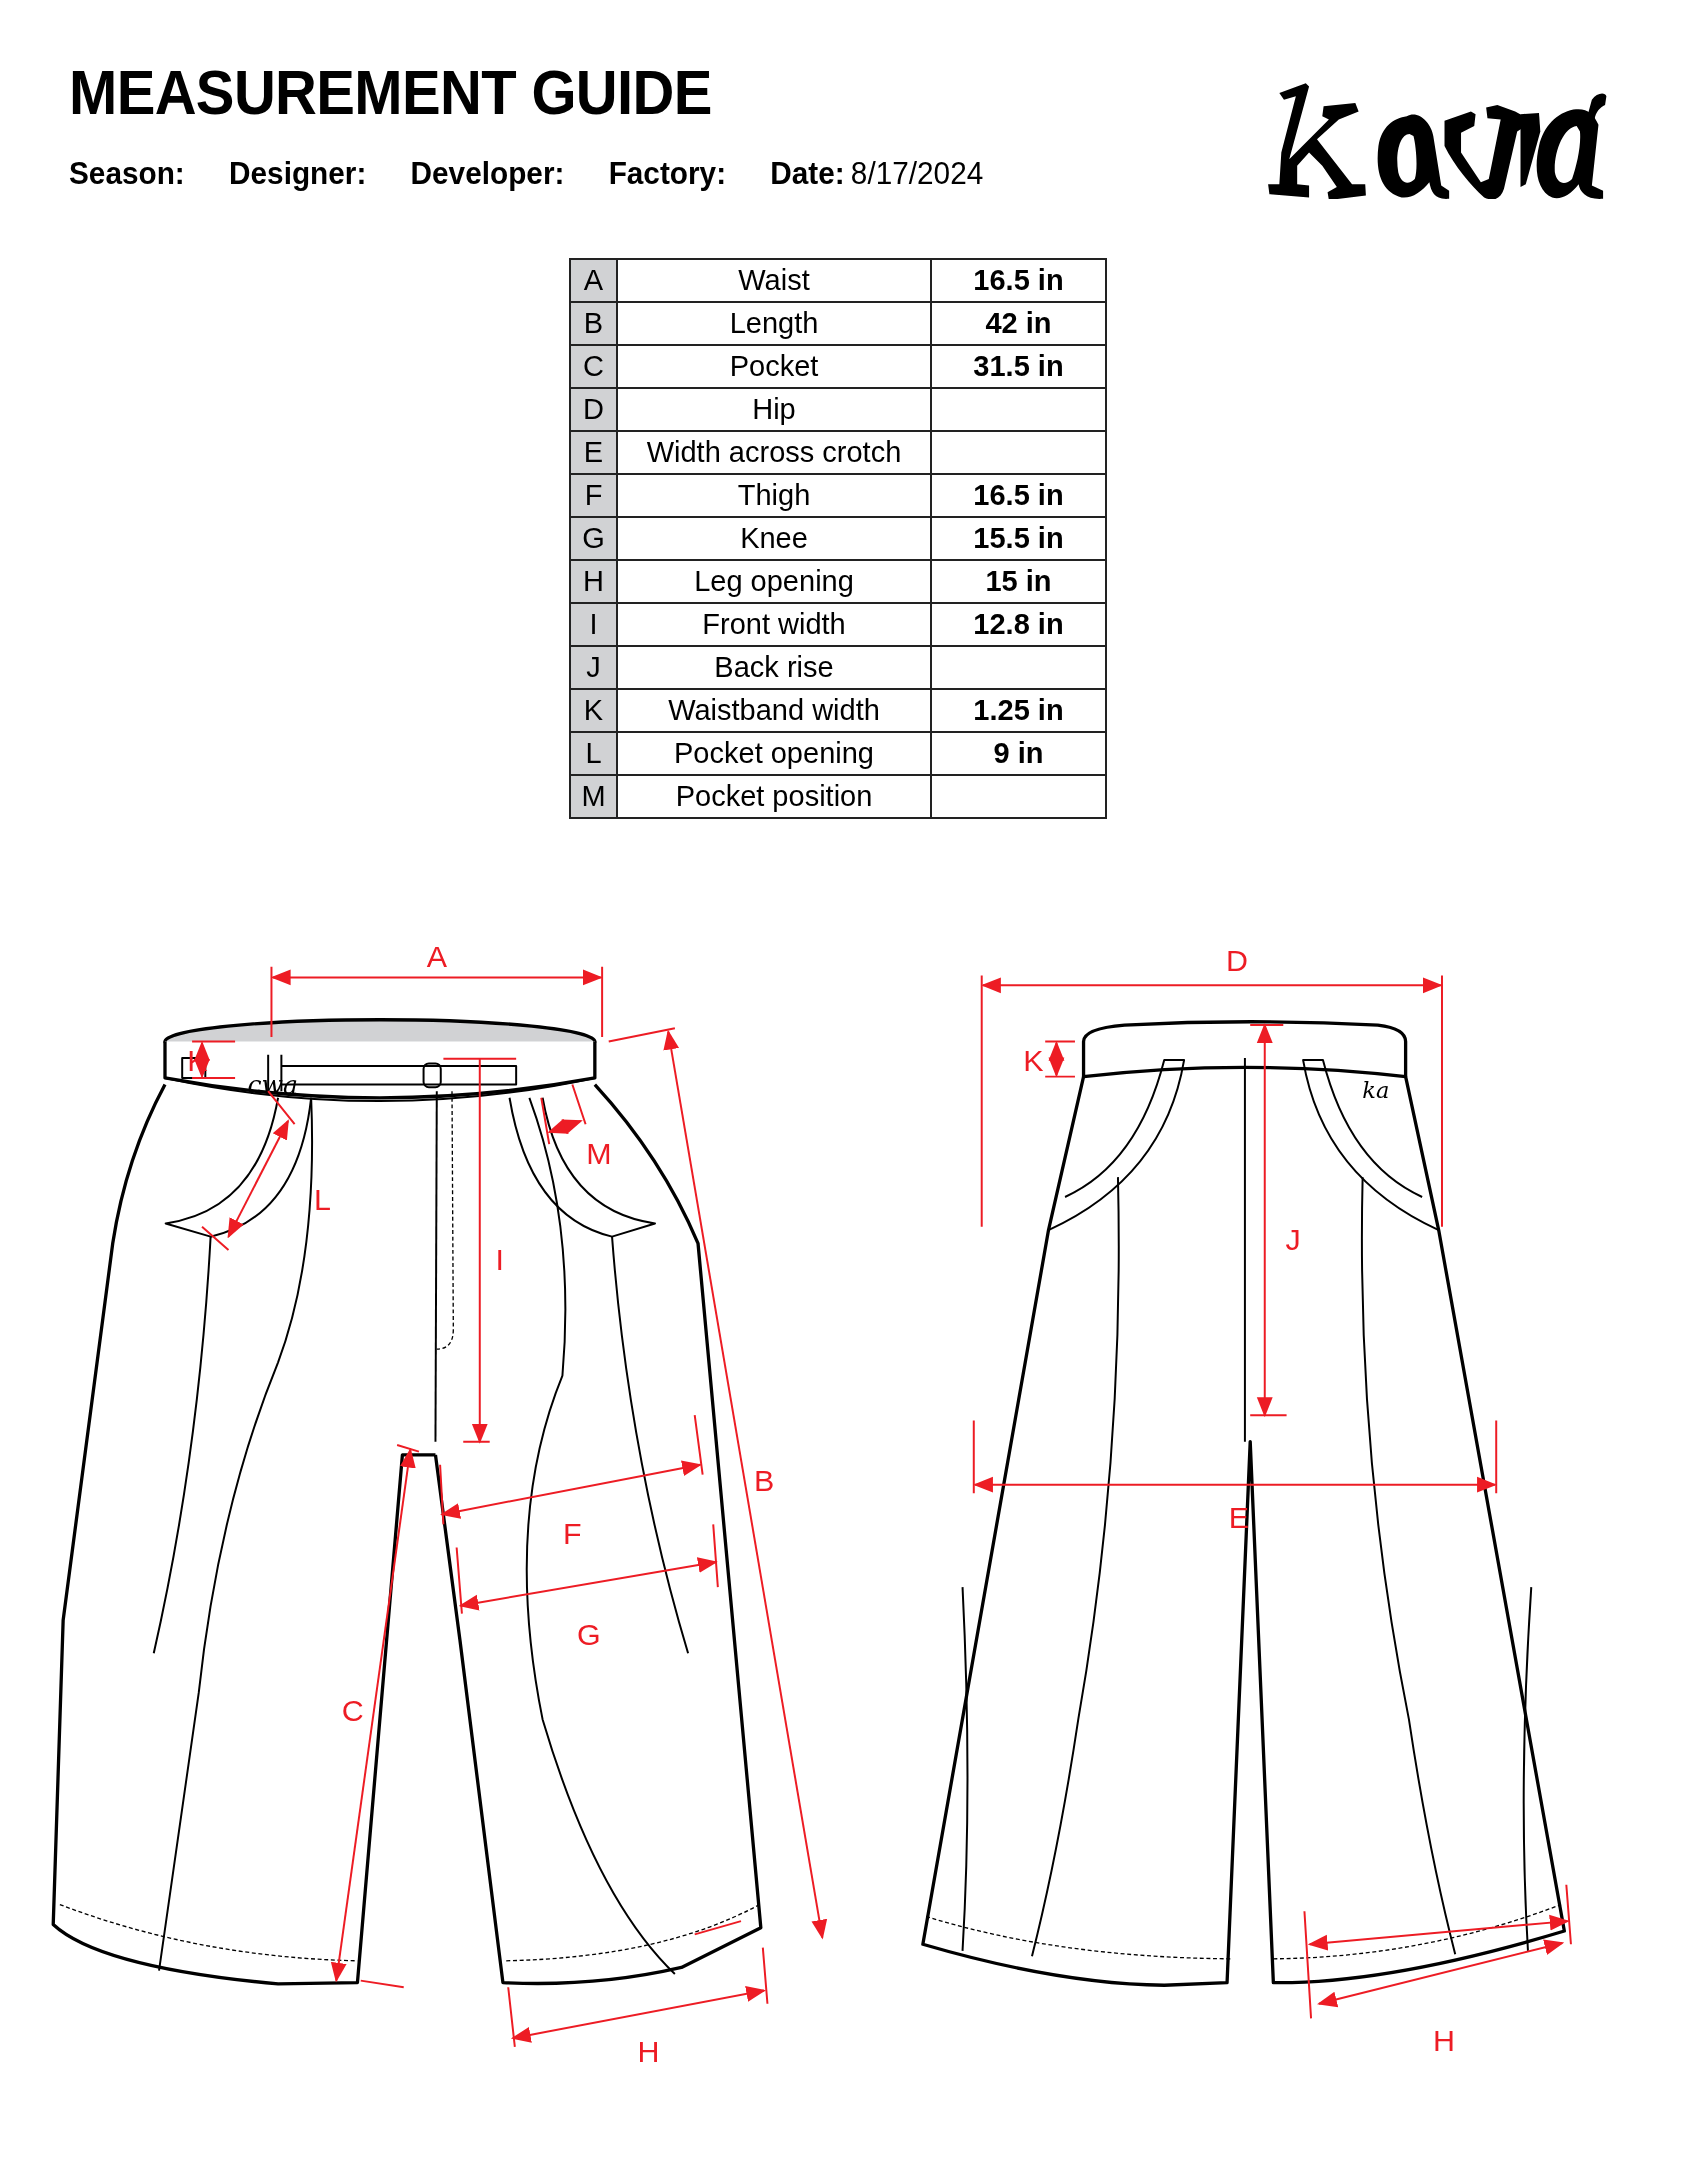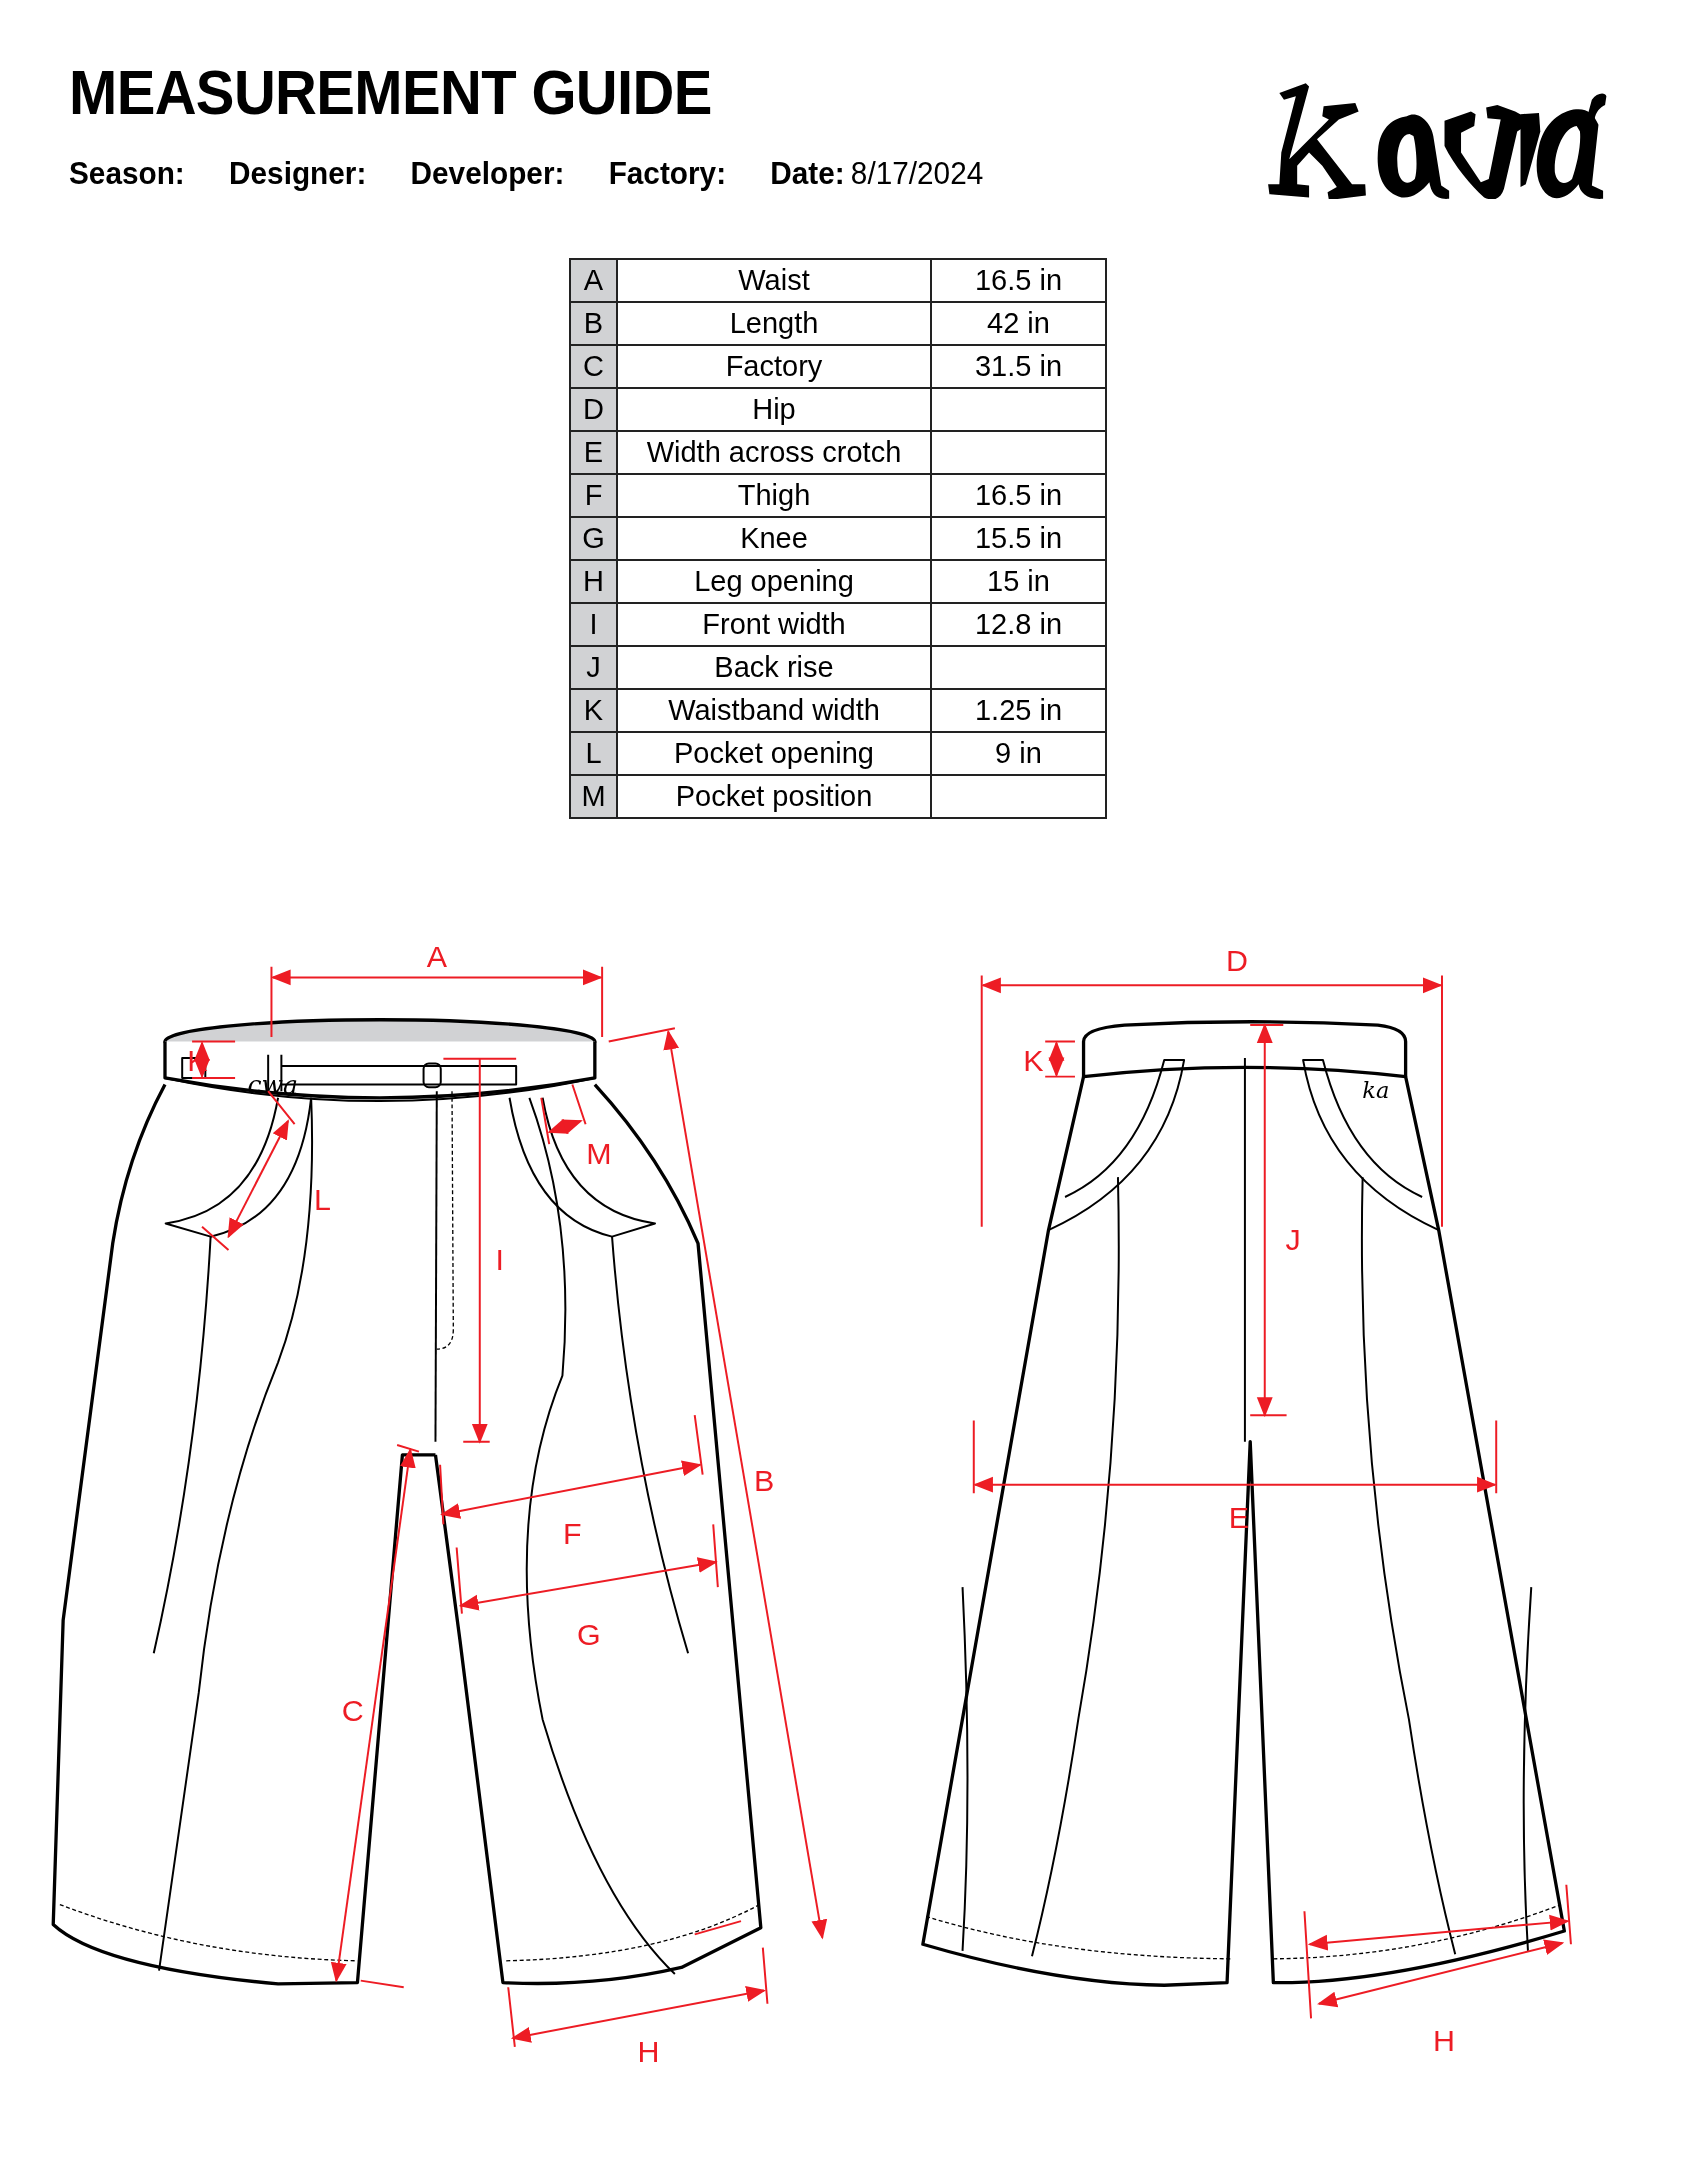--- a/index.html
+++ b/index.html
@@ -10,21 +10,21 @@
   .meta { position: absolute; left: 69px; top: 157px; font-size: 32px; line-height: 1;
           display: flex; gap: 41px; white-space: nowrap; transform: scaleX(0.93); transform-origin: left top; }
   .meta .lbl { font-weight: 700; }
   .meta .val { font-weight: 400; margin-left: 6.6px; }
   .logo { position: absolute; left: 1243px; top: 73px; width: 370px; height: 126px; }
   .spec-table { position: absolute; left: 569px; top: 258px; border-collapse: collapse;
                 font-size: 29px; line-height: 1; }
   .spec-table td { border: 2px solid #222; height: 41px; padding: 0; text-align: center; vertical-align: middle; }
   .spec-table td.code { width: 45px; background: #d1d2d4; font-weight: 500; }
   .spec-table td.name { width: 312px; margin-left: 9px; }
-  .spec-table td.value { width: 173px; }
+  .spec-table td.value { width: 173px; font-weight: bold; }
   .drawing { position: absolute; left: 0; top: 0; width: 1687px; height: 2183px; pointer-events: none; }
   .drawing text { font-family: "Liberation Sans", "DejaVu Sans", sans-serif; fill: #ed1c24; font-size: 46px; text-anchor: middle; }
 </style>
 </head>
 <body>
 
 <div class="title">MEASUREMENT GUIDE</div>
 
 <div class="meta">
   <div><span class="lbl">Season:</span><span class="val"></span></div>
@@ -57,21 +57,21 @@
         <td class="name">Waist</td>
         <td class="value">16.5 in</td>
       </tr>
     <tr>
         <td class="code">B</td>
         <td class="name">Length</td>
         <td class="value">42 in</td>
       </tr>
     <tr>
         <td class="code">C</td>
-        <td class="name">Factory</td>
+        <td class="name">Pocket</td>
         <td class="value">31.5 in</td>
       </tr>
     <tr>
         <td class="code">D</td>
         <td class="name">Hip</td>
         <td class="value"></td>
       </tr>
     <tr>
         <td class="code">E</td>
         <td class="name">Width across crotch</td>

